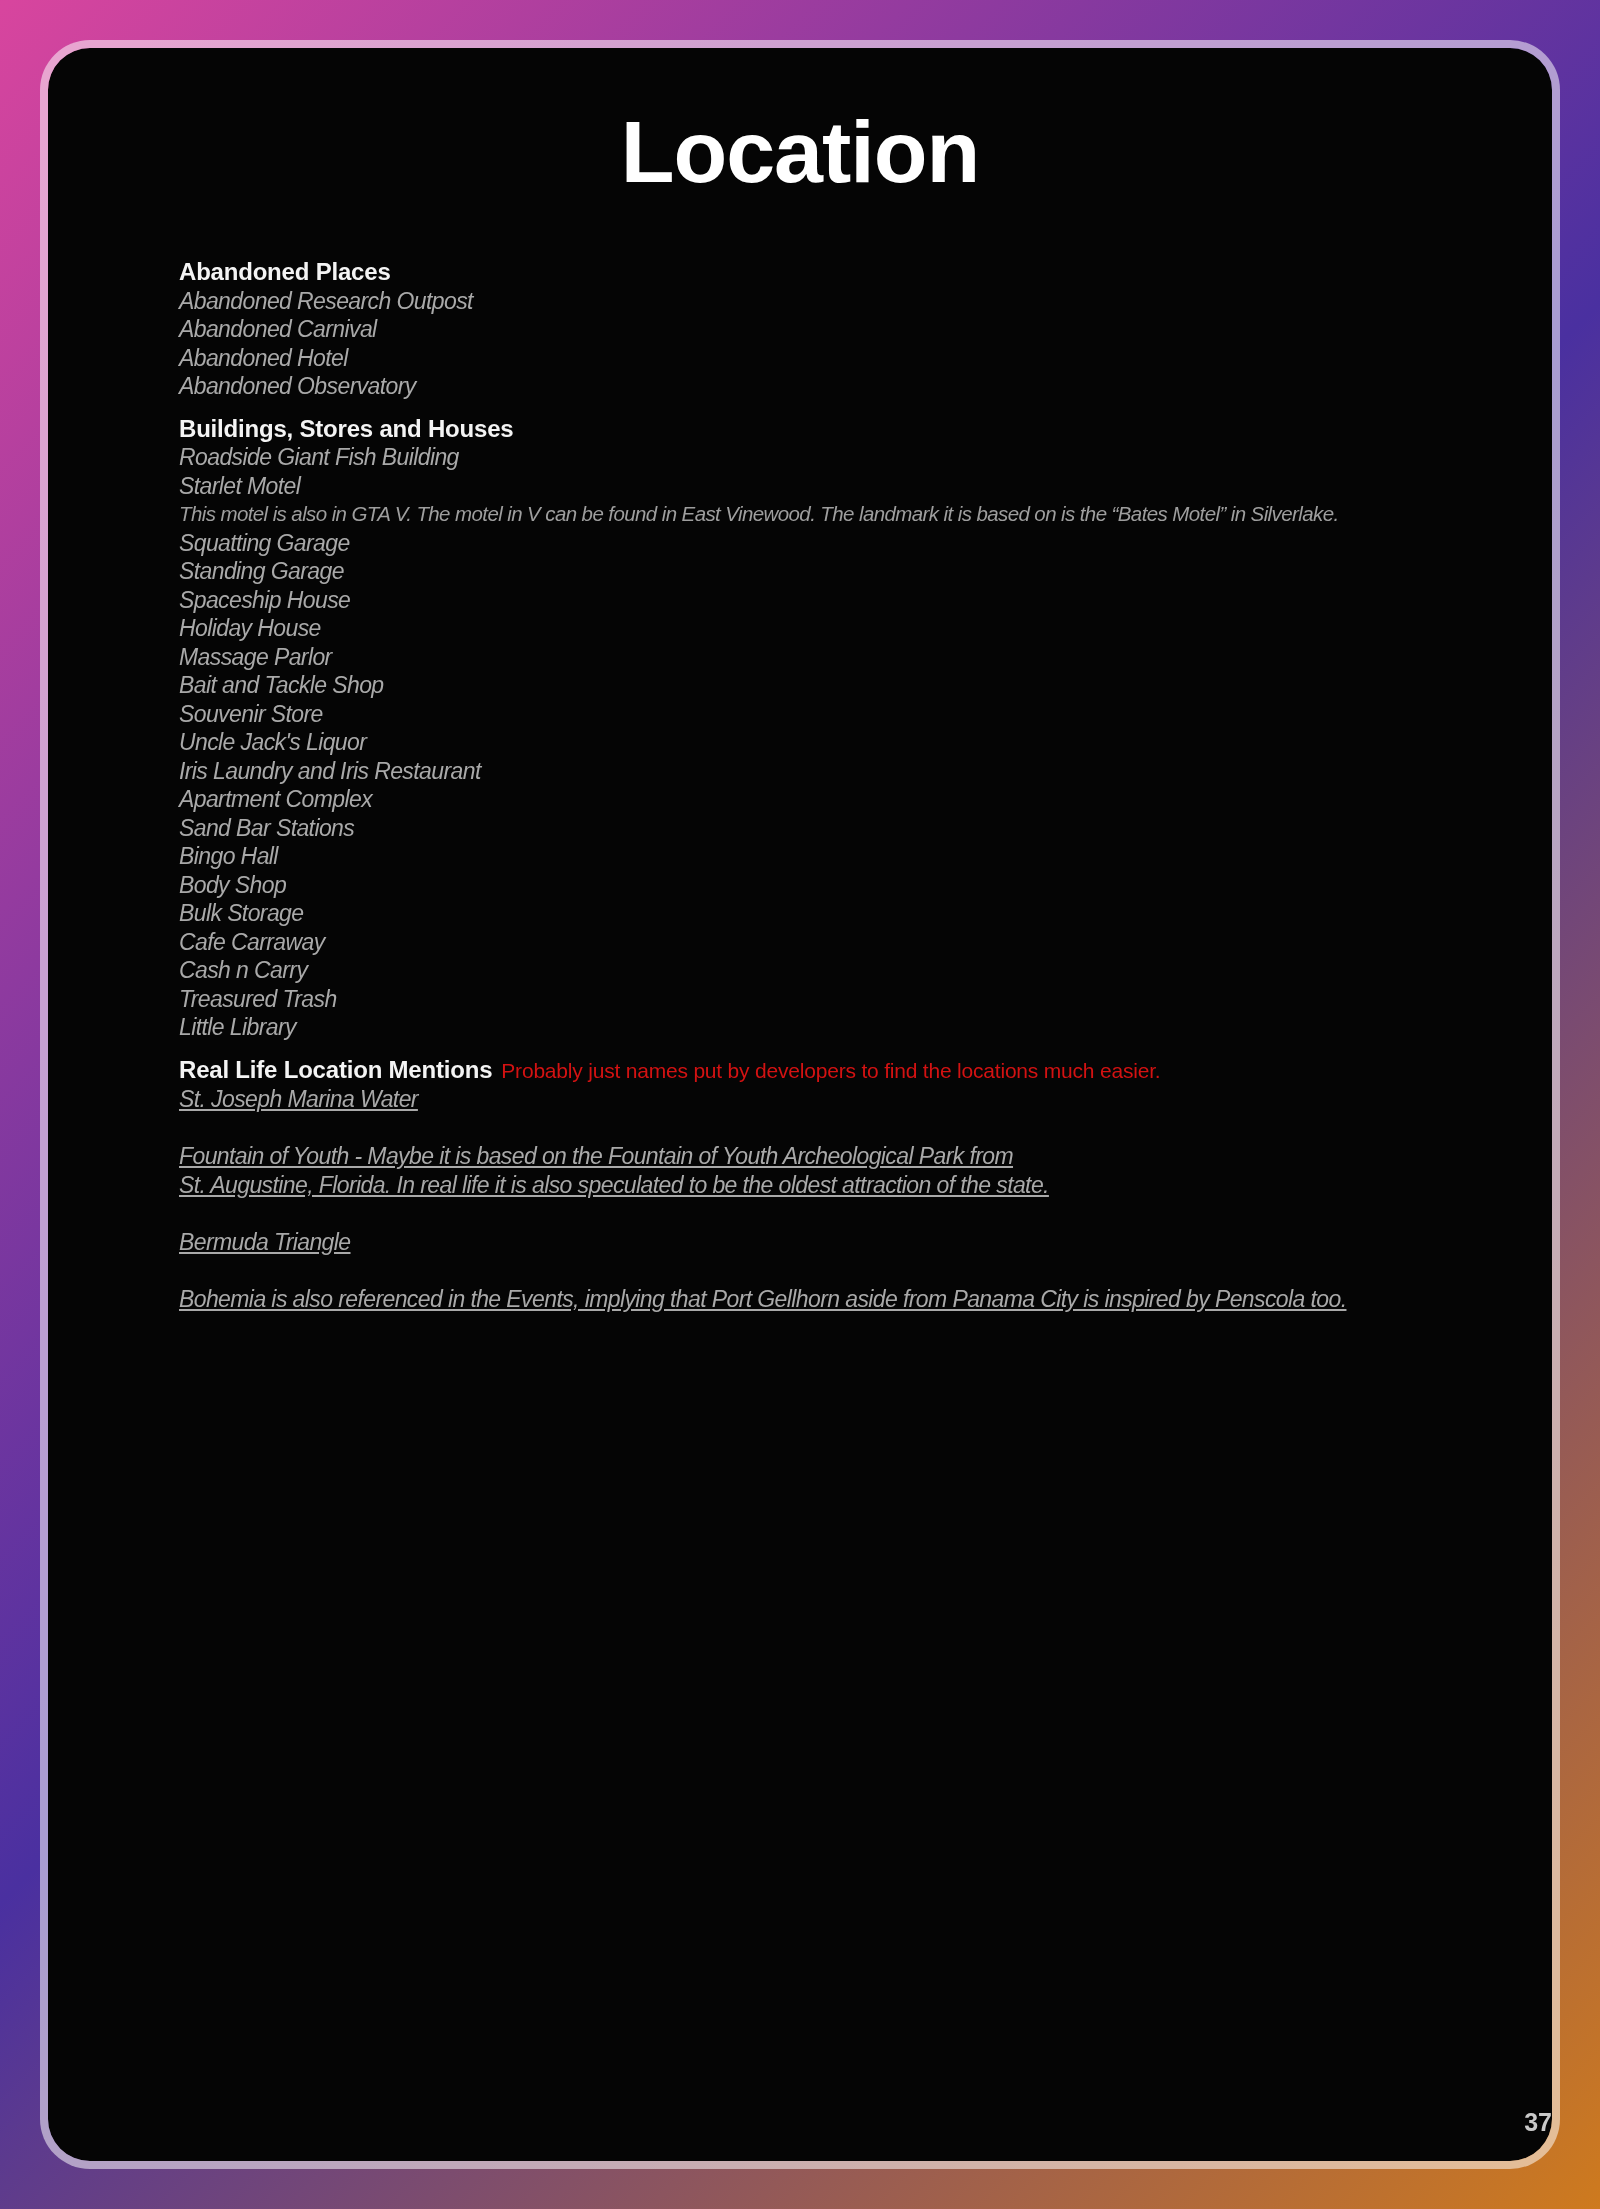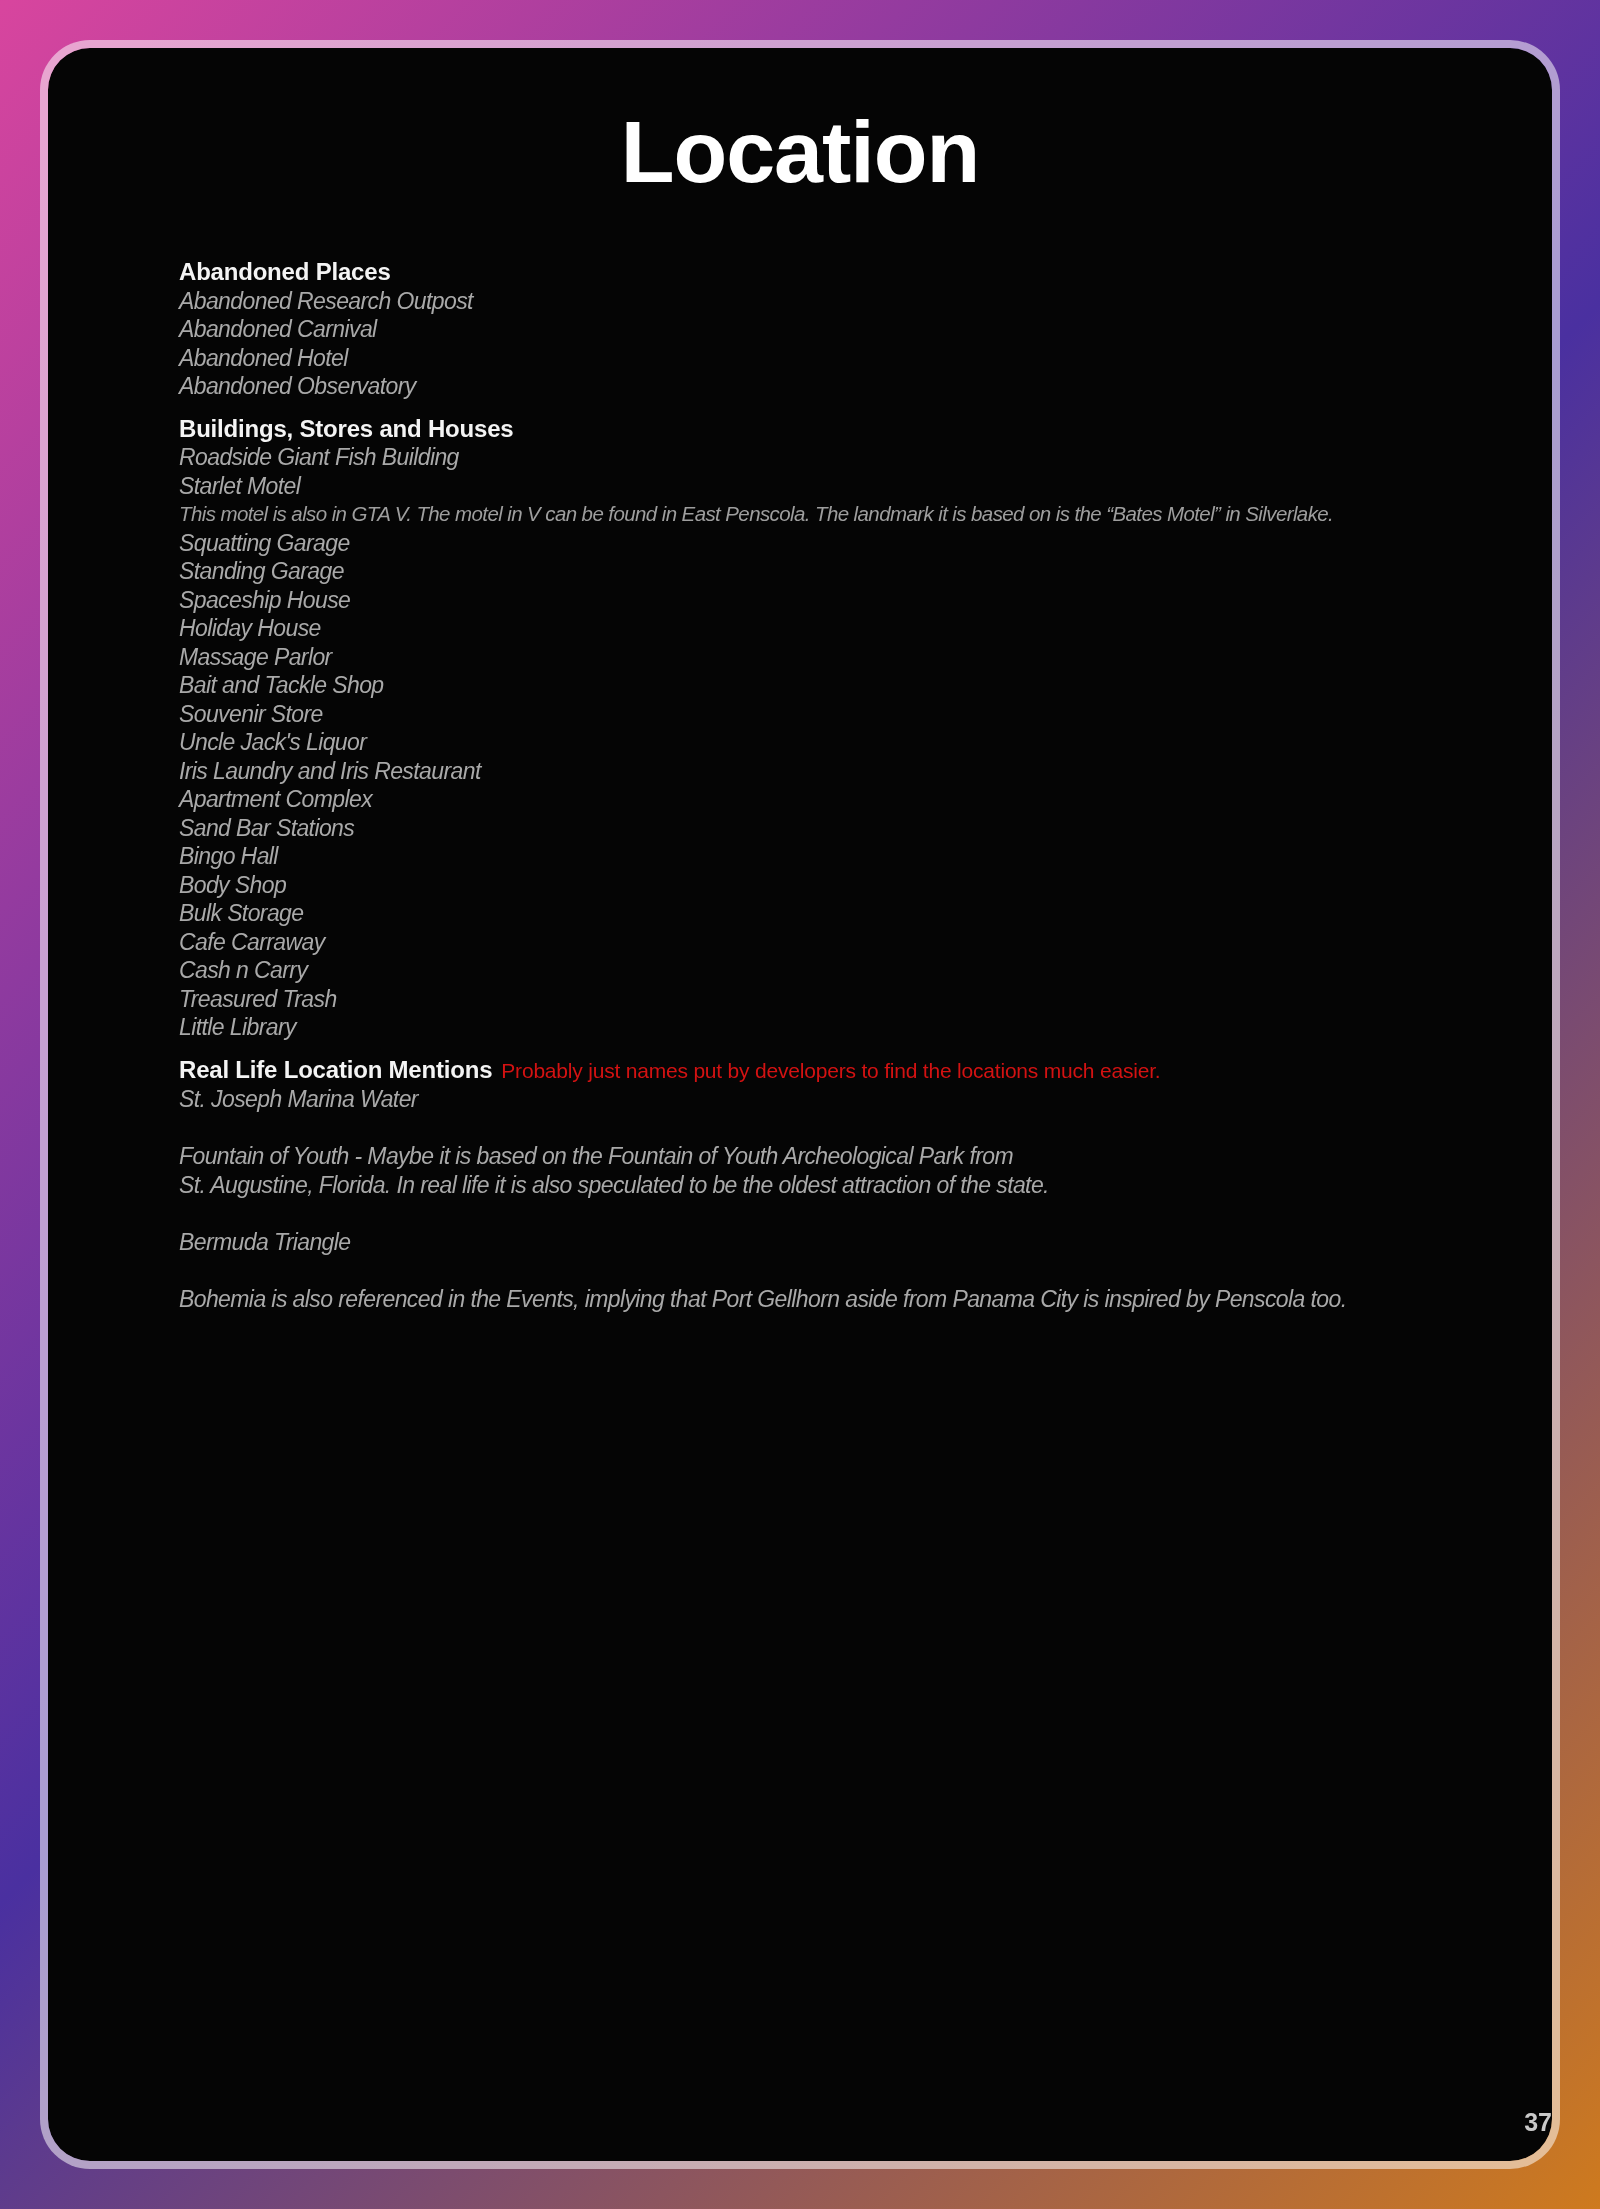--- a/index.html
+++ b/index.html
@@ -29,21 +29,21 @@
   }
   .annotation{
     font-size:21px;font-weight:400;font-style:normal;
     color:#d31212;margin-left:9px;letter-spacing:-0.2px;
   }
   .line{
     margin:0;font-size:23px;font-style:italic;line-height:28.5px;
     color:#a9a9a9;letter-spacing:-0.6px;white-space:pre;
   }
   .line.note{font-size:20.5px;color:#9e9e9e;}
-  .section.spaced .line{margin-bottom:28.5px;}
+  .section.spaced .line{margin-bottom:28.5px;text-decoration:underline;}
   .page-number{
     position:absolute;left:0;right:0;bottom:24px;
     text-align:right;font-size:25px;font-weight:700;color:#c9c9c9;
   }
 </style>
 </head>
 <body>
 
 <div class="card">
   <h1 class="page-title">Location</h1>
@@ -52,21 +52,21 @@
         <h2 class="section-heading-row"><span>Abandoned Places</span></h2>
         <p class="line">Abandoned Research Outpost</p>
         <p class="line">Abandoned Carnival</p>
         <p class="line">Abandoned Hotel</p>
         <p class="line">Abandoned Observatory</p>
       </section>
       <section class="section">
         <h2 class="section-heading-row"><span>Buildings, Stores and Houses</span></h2>
         <p class="line">Roadside Giant Fish Building</p>
         <p class="line">Starlet Motel</p>
-        <p class="line note">This motel is also in GTA V. The motel in V can be found in East Penscola. The landmark it is based on is the “Bates Motel” in Silverlake.</p>
+        <p class="line note">This motel is also in GTA V. The motel in V can be found in East Vinewood. The landmark it is based on is the “Bates Motel” in Silverlake.</p>
         <p class="line">Squatting Garage</p>
         <p class="line">Standing Garage</p>
         <p class="line">Spaceship House</p>
         <p class="line">Holiday House</p>
         <p class="line">Massage Parlor</p>
         <p class="line">Bait and Tackle Shop</p>
         <p class="line">Souvenir Store</p>
         <p class="line">Uncle Jack's Liquor</p>
         <p class="line">Iris Laundry and Iris Restaurant</p>
         <p class="line">Apartment Complex</p>

